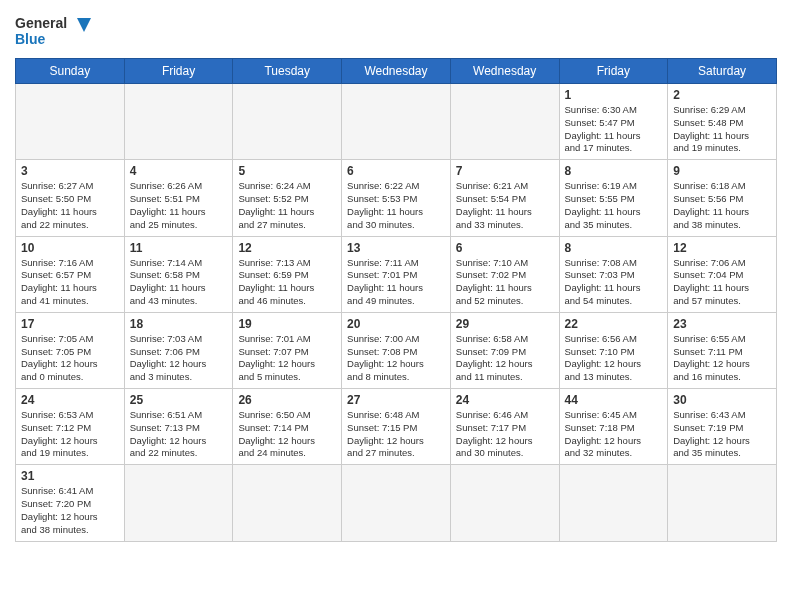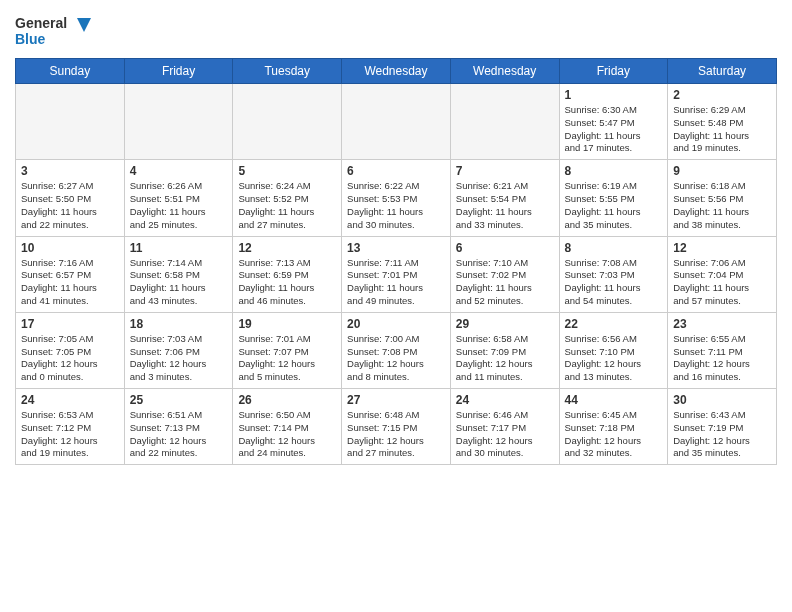--- a/index.html
+++ b/index.html
@@ -235,14 +235,26 @@
         </td>
         <td>
           <span class="day-number">44</span>
           <div class="day-info">Sunrise: 6:45 AM<br>Sunset: 7:18 PM<br>Daylight: 12 hours<br>and 32 minutes.</div>
         </td>
         <td>
           <span class="day-number">30</span>
           <div class="day-info">Sunrise: 6:43 AM<br>Sunset: 7:19 PM<br>Daylight: 12 hours<br>and 35 minutes.</div>
         </td>
       </tr>
+      <tr>
+        <td>
+          <span class="day-number">31</span>
+          <div class="day-info">Sunrise: 6:41 AM<br>Sunset: 7:20 PM<br>Daylight: 12 hours<br>and 38 minutes.</div>
+        </td>
+        <td class="last-row"></td>
+        <td class="last-row"></td>
+        <td class="last-row"></td>
+        <td class="last-row"></td>
+        <td class="last-row"></td>
+        <td class="last-row"></td>
+      </tr>
     </tbody>
 </table>
 
 </body></html>

